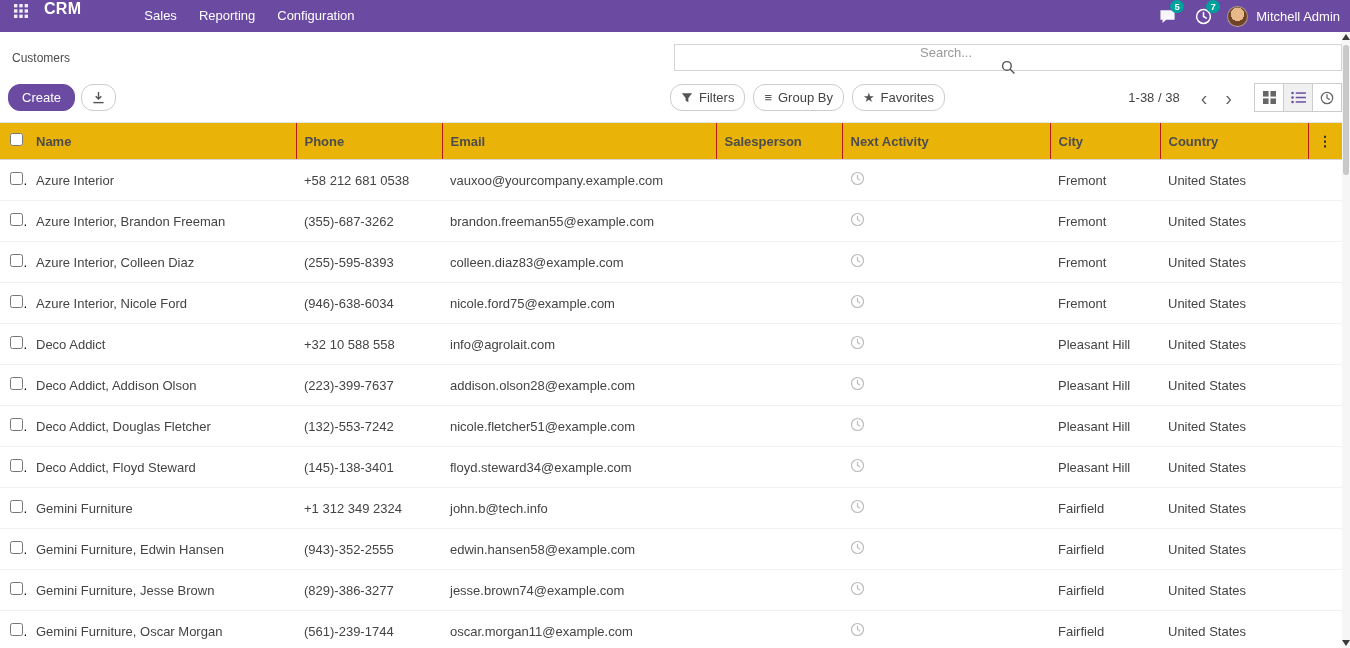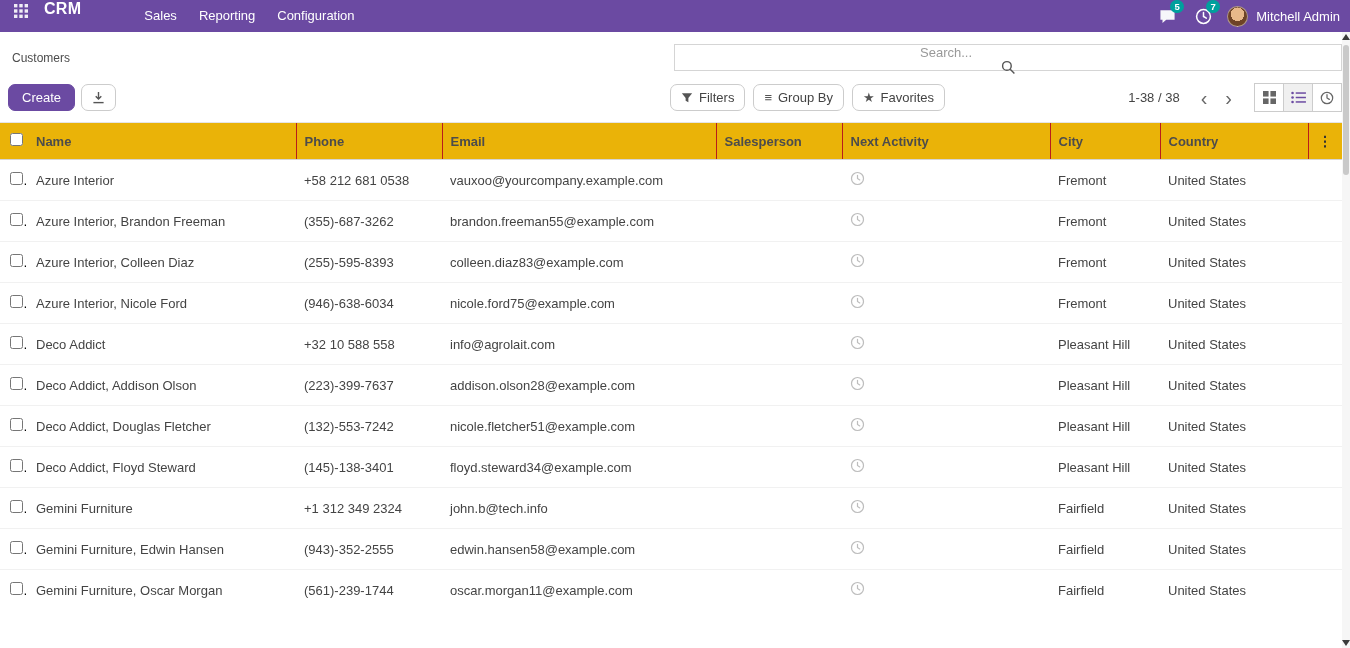--- a/index.html
+++ b/index.html
@@ -43,21 +43,21 @@
   .page-title { font-size: 12px; font-weight: 400; color: #4c4c4c; margin: 0; }
   .searchbox { width: 668px; height: 27px; border: 1px solid #d5d5d5; display: flex; align-items: center; background: #fff; flex-direction: column; }
   .searchbox input { flex: 1; border: none; outline: none; font-size: 13px; padding: 0 8px; color: #444; font-family: "Liberation Sans", sans-serif; }
   .searchbox input::placeholder { color: #999; }
   .search-icon-btn { width: 28px; display: flex; justify-content: center; cursor: pointer; }
 
   .cp-bottom { display: flex; align-items: center; padding: 6px 8px 10px 8px; }
   .left-btns { display: flex; gap: 6px; width: 662px; }
   .btn {
     font-size: 13px; border: 1px solid #ccc; background: #fff; color: #444;
-    border-radius: 7px; padding: 5px 10px; cursor: pointer;
+    border-radius: 12px; padding: 5px 10px; cursor: pointer;
     display: inline-flex; align-items: center; gap: 6px; font-family: "Liberation Sans", sans-serif;
   }
   .btn-primary { background: var(--accent); border-color: var(--accent); color: #fff; padding: 5px 13px; }
   .mid-btns { display: flex; gap: 8px; }
   .right-ctrls { margin-left: auto; display: flex; align-items: center; }
   .pager-text { font-size: 13px; color: #444; margin-right: 12px; }
   .pager-btn { border: none; background: none; font-size: 20px; color: #666; cursor: pointer; padding: 0 9px; line-height: 1; font-family: "Liberation Sans", sans-serif; }
   .view-switcher { display: flex; margin-left: 14px; }
   .vs-btn { width: 30px; height: 29px; border: 1px solid #ccc; background: #fff; display: flex; align-items: center; justify-content: center; cursor: pointer; margin-left: -1px; padding: 0; }
   .vs-btn.active { background: #f0f0f0; }
@@ -396,20 +396,36 @@
                 <circle cx="8" cy="8" r="6.4" fill="none" stroke="#bdbdbd" stroke-width="1.3"></circle>
                 <path d="M8 4.6 V8 L10.4 9.5" fill="none" stroke="#bdbdbd" stroke-width="1.3" stroke-linecap="round"></path>
               </svg>
             </span></td>
           <td>Fairfield</td>
           <td>United States</td>
           <td></td>
         </tr>
         <tr>
           <td class="c-check"><input type="checkbox" style=""></td>
+          <td>Gemini Furniture, Jesse Brown</td>
+          <td>(829)-386-3277</td>
+          <td>jesse.brown74@example.com</td>
+          <td></td>
+          <td><span class="activity-icon">
+              <svg width="15" height="15" viewBox="0 0 16 16">
+                <circle cx="8" cy="8" r="6.4" fill="none" stroke="#bdbdbd" stroke-width="1.3"></circle>
+                <path d="M8 4.6 V8 L10.4 9.5" fill="none" stroke="#bdbdbd" stroke-width="1.3" stroke-linecap="round"></path>
+              </svg>
+            </span></td>
+          <td>Fairfield</td>
+          <td>United States</td>
+          <td></td>
+        </tr>
+        <tr>
+          <td class="c-check"><input type="checkbox" style=""></td>
           <td>Gemini Furniture, Oscar Morgan</td>
           <td>(561)-239-1744</td>
           <td>oscar.morgan11@example.com</td>
           <td></td>
           <td><span class="activity-icon">
               <svg width="15" height="15" viewBox="0 0 16 16">
                 <circle cx="8" cy="8" r="6.4" fill="none" stroke="#bdbdbd" stroke-width="1.3"></circle>
                 <path d="M8 4.6 V8 L10.4 9.5" fill="none" stroke="#bdbdbd" stroke-width="1.3" stroke-linecap="round"></path>
               </svg>
             </span></td>

